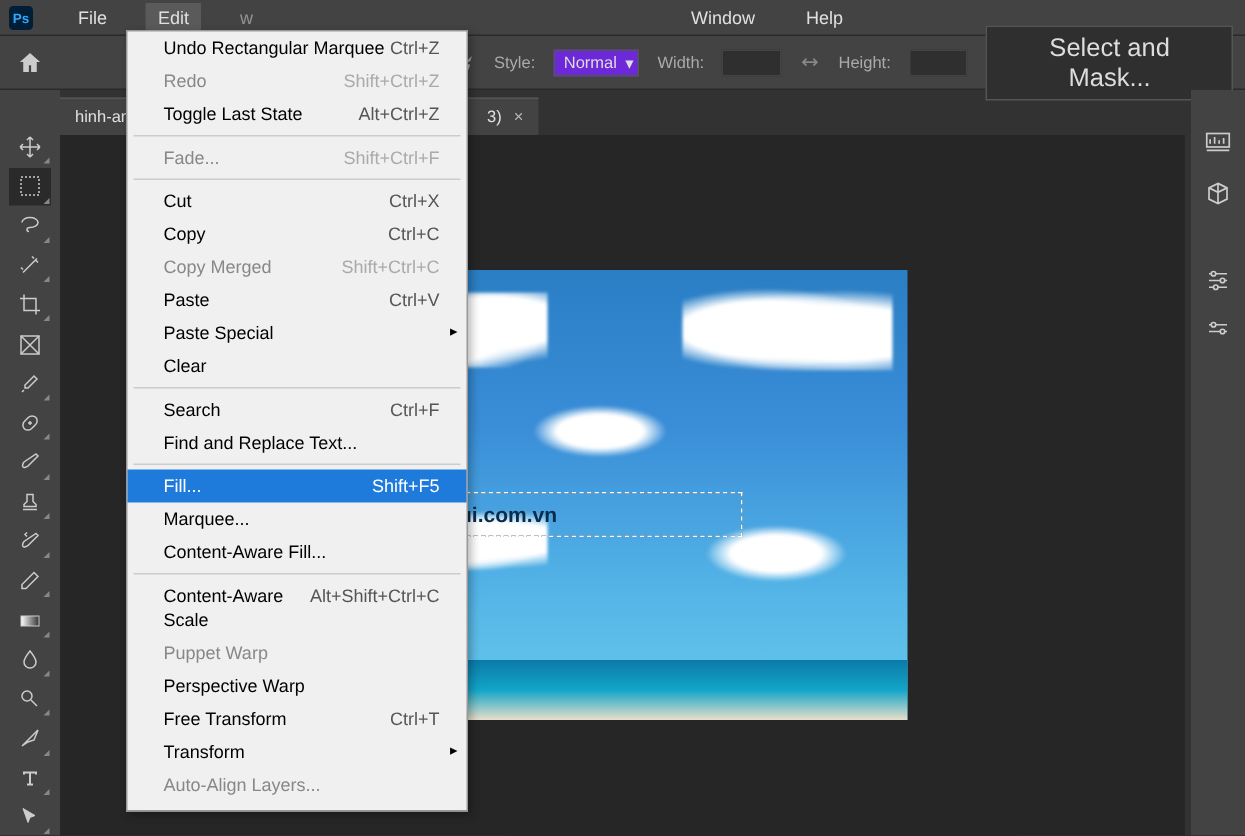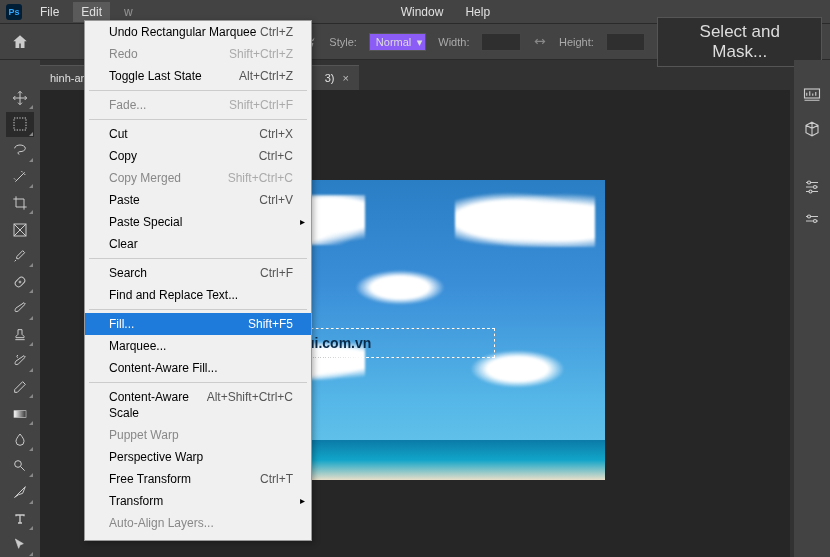--- a/index.html
+++ b/index.html
@@ -1,24 +1,24 @@
 <!DOCTYPE html>
 <html><head>
 <meta charset="utf-8">
 <style>
 * { margin: 0; padding: 0; box-sizing: border-box; font-family: "Segoe UI", Tahoma, sans-serif; }
 body { width: 830px; height: 557px; background: #323232; color: #e0e0e0; font-size: 12px; overflow: hidden; position: relative; }
-.menubar { height: 24px; background: #434343; display: flex; align-items: center; padding: 0 6px; gap: 6px; border-bottom: 1px solid #2a2a2a; }
+.menubar { height: 24px; background: #434343; display: flex; align-items: center; padding: 0 6px; gap: 18px; border-bottom: 1px solid #2a2a2a; }
 .ps-logo { width: 16px; height: 16px; background: #001e36; border-radius: 3px; display: flex; align-items: center; justify-content: center; color: #31a8ff; font-weight: bold; font-size: 9px; margin-right: 4px; }
 .menu-item { padding: 3px 8px; cursor: pointer; }
 .menu-item.active { background: #5a5a5a; }
 .options-bar { height: 36px; background: #434343; display: flex; align-items: center; padding: 0 8px; gap: 12px; border-bottom: 1px solid #2a2a2a; }
 .home-btn { width: 24px; height: 24px; display: flex; align-items: center; justify-content: center; cursor: pointer; }
 .opt-label { color: #aaa; font-size: 11px; }
-.opt-select { background: #8b5cf6; border: 1px solid #555; color: #ddd; padding: 2px 14px 2px 6px; font-size: 11px; position: relative; }
+.opt-select { background: #6d28d9; border: 1px solid #555; color: #ddd; padding: 2px 14px 2px 6px; font-size: 11px; position: relative; }
 .opt-input { background: #2f2f2f; border: 1px solid #444; width: 40px; height: 18px; }
 .masked-btn { background: #2f2f2f; border: 1px solid #555; color: #ddd; padding: 4px 12px; font-size: 17px; margin-left: auto; cursor: pointer; }
 .chain-icon { width: 14px; height: 14px; }
 .tab-bar { height: 30px; background: #323232; display: flex; align-items: flex-end; padding-left: 40px; }
 .doc-tab { background: #434343; padding: 6px 10px; font-size: 11px; display: flex; align-items: center; gap: 8px; border-top: 1px solid #555; }
 .close-x { cursor: pointer; color: #bbb; }
 .main-area { position: absolute; top: 90px; left: 40px; right: 40px; bottom: 0; background: #262626; display: flex; align-items: flex-start; justify-content: center; padding-top: 90px; }
 .canvas { width: 380px; height: 300px; background: linear-gradient(to bottom, #2a7ec4 0%, #3a8ed8 35%, #56b8e8 75%, #6ac9ea 100%); position: relative; overflow: hidden; }
 .cloud { position: absolute; filter: blur(1px); }
 .c1 { width: 120px; height: 50px; background: radial-gradient(ellipse at 30% 60%, #fff 45%, transparent 70%), radial-gradient(ellipse at 70% 40%, #fff 40%, transparent 65%); top: 15px; left: 20px; }

